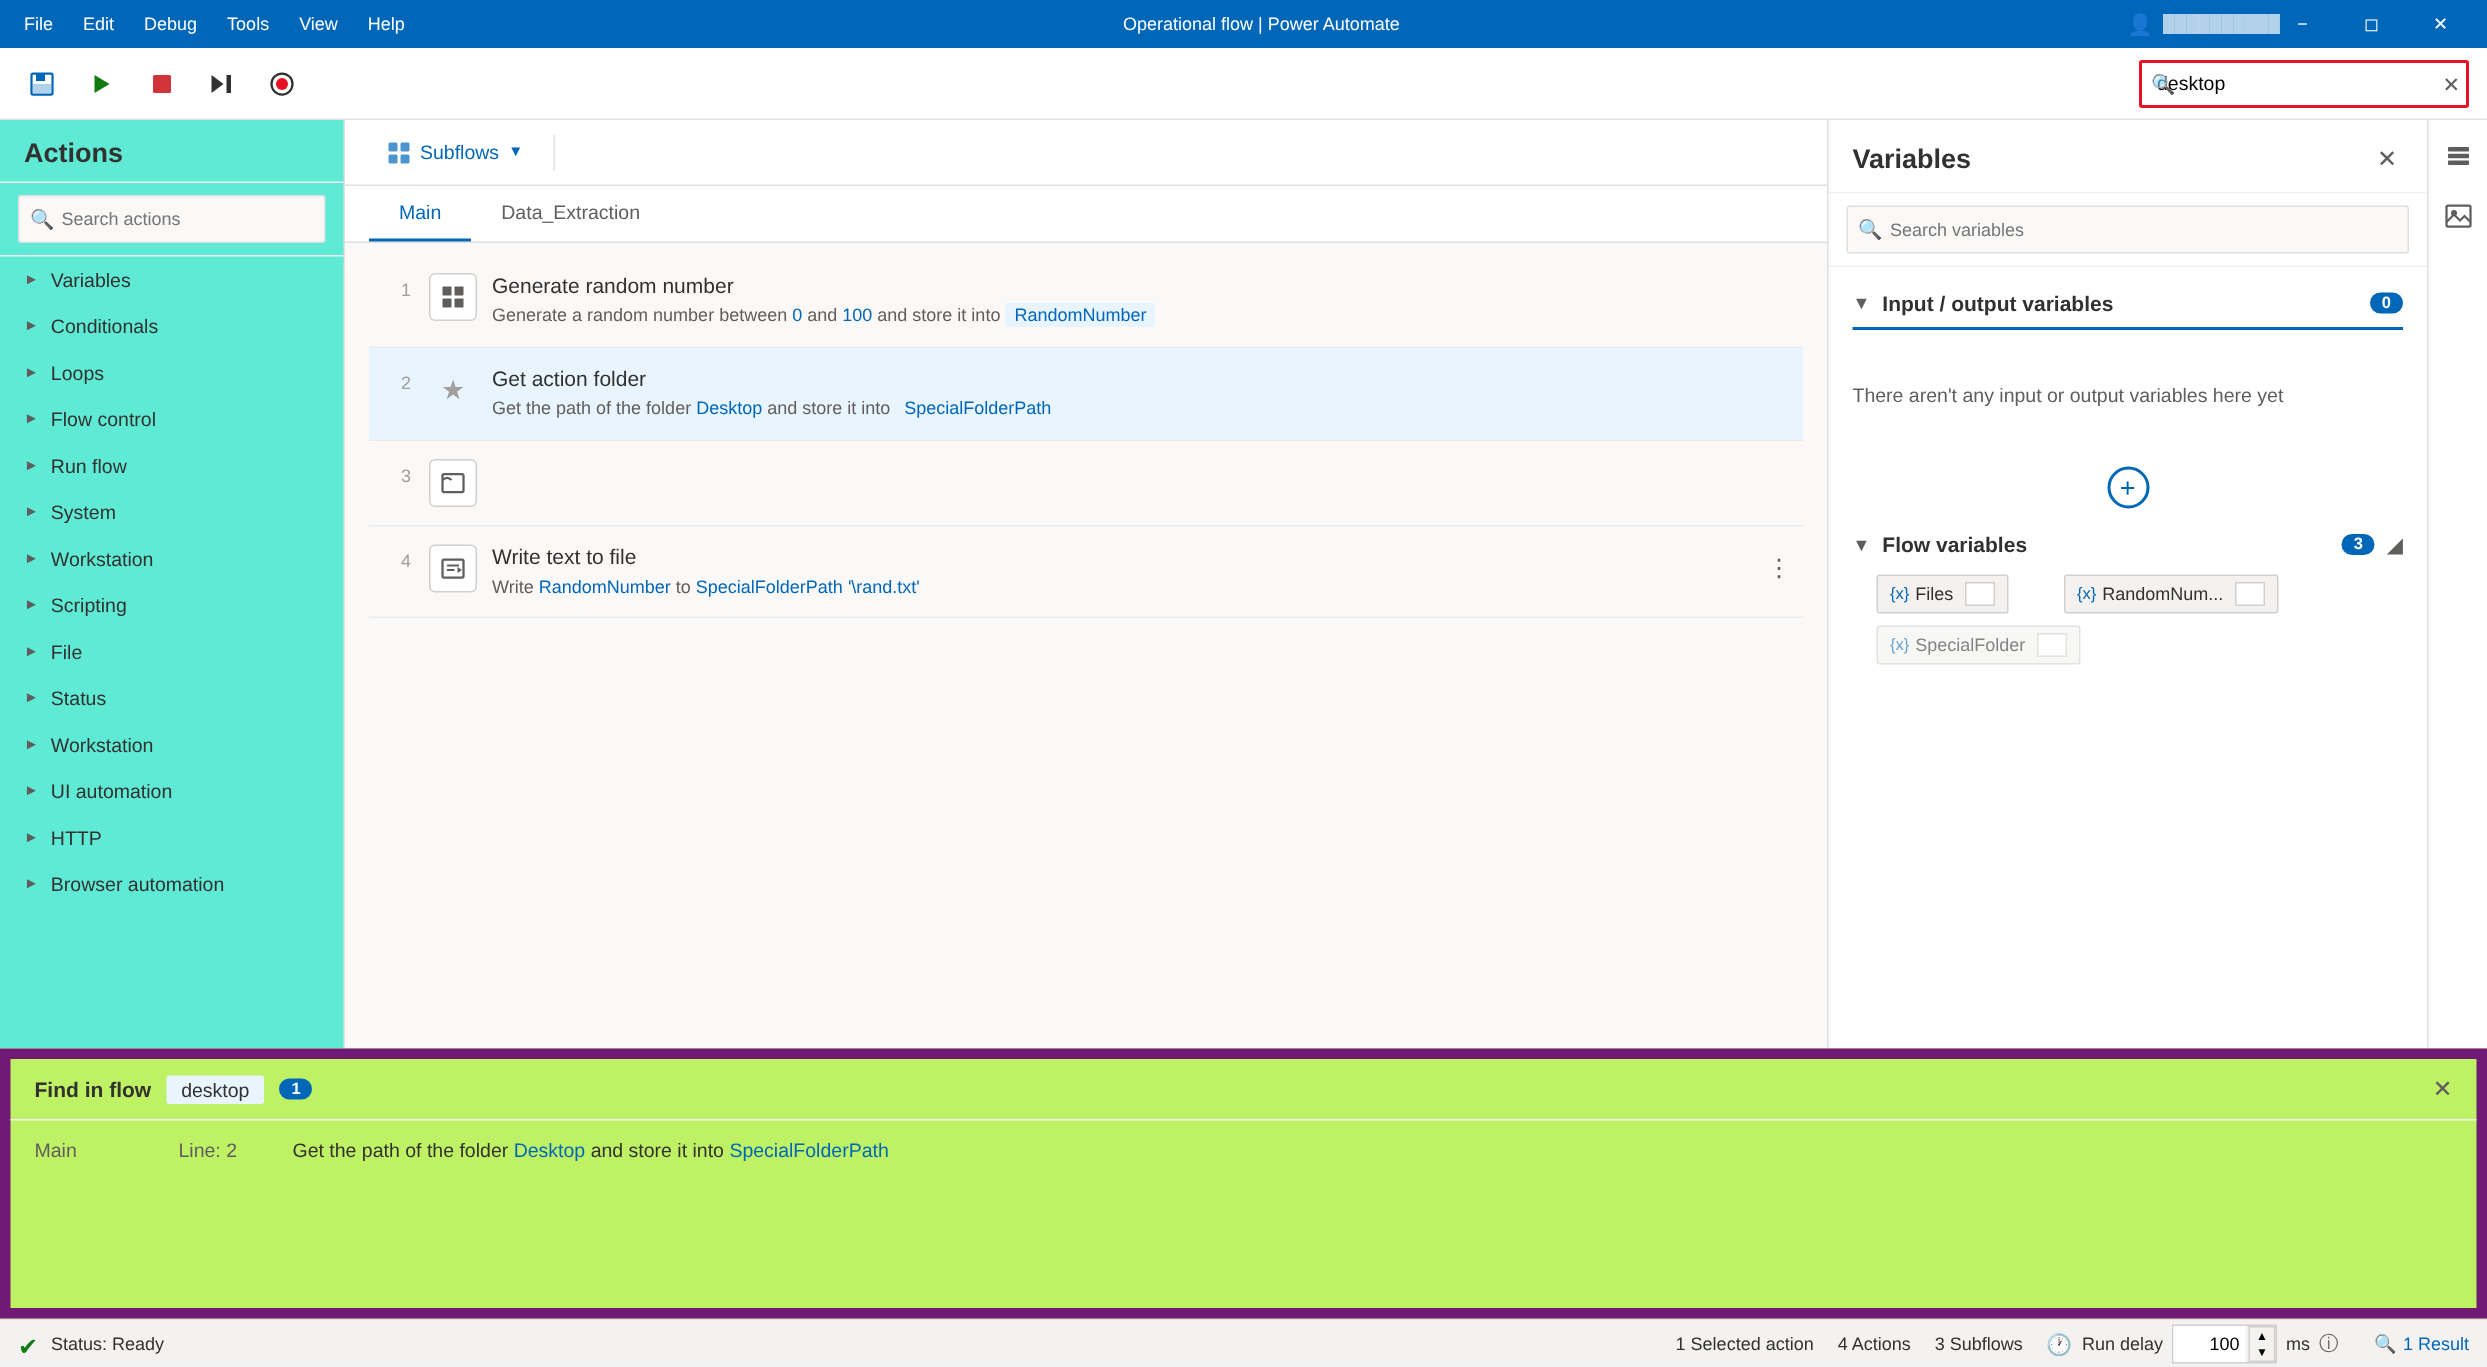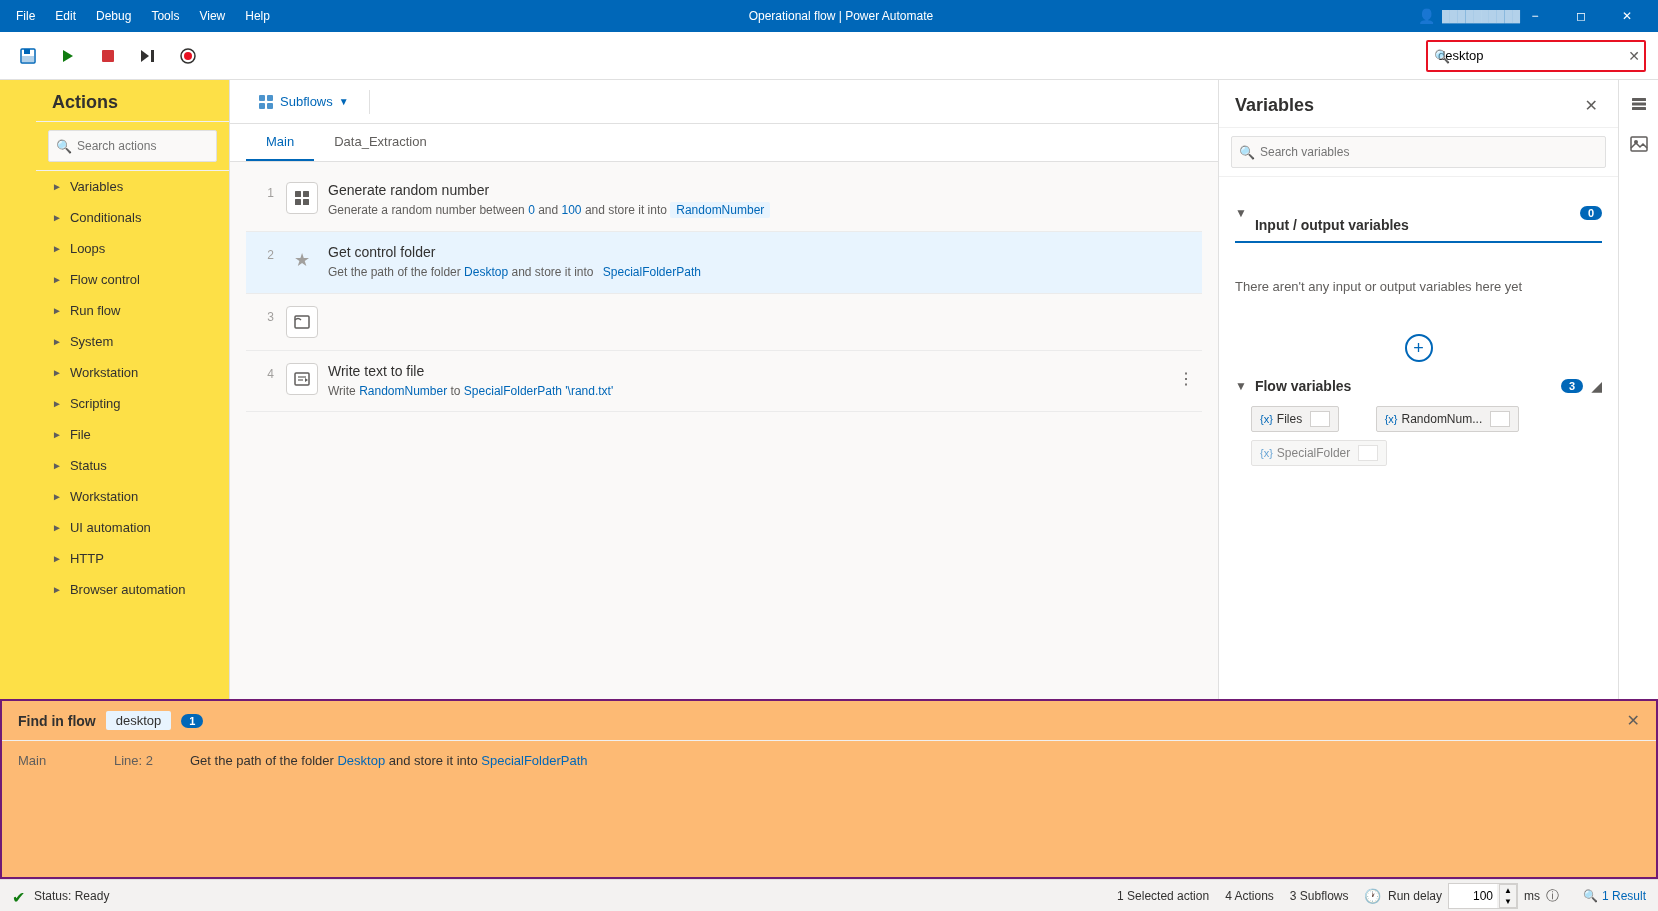--- a/index.html
+++ b/index.html
@@ -62,22 +62,22 @@
       cursor: pointer; color: #605e5c; font-size: 14px; background: none; border: none;
     }
 
     
     .panels {
       display: flex; flex: 1; overflow: hidden;
     }
 
     
     .actions-panel {
-      width: 230px; background: #fde047; border-right: 1px solid #e0e0e0;
-      display: flex; flex-direction: column; overflow: hidden; padding-left: 36px;
+      width: 230px; background: #5eead4; border-right: 1px solid #e0e0e0;
+      display: flex; flex-direction: column; overflow: hidden;
     }
     .actions-header {
       padding: 12px 16px 8px; font-size: 18px; font-weight: 600; color: #323130;
       border-bottom: 1px solid #f0f0f0;
     }
     .actions-search {
       padding: 8px 12px;
       border-bottom: 1px solid #f0f0f0;
     }
     .actions-search-input {
@@ -179,21 +179,21 @@
     .variables-search-input {
       width: 100%; height: 32px; border: 1px solid #e0e0e0; border-radius: 2px;
       padding: 0 8px 0 28px; font-size: 12px; outline: none; background: #faf9f8;
     }
     .variables-content { overflow-y: auto; flex: 1; padding: 8px 0; }
     .var-section { margin-bottom: 8px; }
     .var-section-header {
       display: flex; align-items: center; padding: 8px 16px;
       cursor: pointer; gap: 8px;
     }
-    .var-section-title { font-size: 14px; font-weight: 600; color: #323130; flex: 1; margin-top: 24px; }
+    .var-section-title { font-size: 14px; font-weight: 600; color: #323130; flex: 1; }
     .var-badge {
       background: #0067b8; color: white; border-radius: 10px;
       padding: 1px 8px; font-size: 11px; font-weight: 600;
     }
     .var-section-line { height: 2px; background: #0067b8; margin: 0 16px 4px; }
     .var-empty { padding: 32px 16px; color: #605e5c; font-size: 13px; }
     .var-add-btn {
       width: 28px; height: 28px; border-radius: 50%;
       border: 2px solid #0067b8; color: #0067b8;
       display: flex; align-items: center; justify-content: center;
@@ -223,21 +223,21 @@
       display: flex; flex-direction: column; align-items: center;
       padding-top: 8px; gap: 8px;
     }
     .sidebar-icon {
       width: 32px; height: 32px; display: flex; align-items: center; justify-content: center;
       cursor: pointer; color: #605e5c; font-size: 16px; border-radius: 3px;
     }
 
     
     .find-in-flow {
-      border: 2px solid #701a75; background: #fdba74;
+      border: 7px solid #701a75; background: #bef264;
       min-height: 180px; position: relative;
     }
     .find-header {
       display: flex; align-items: center; padding: 10px 16px;
       border-bottom: 1px solid #f0f0f0; gap: 10px;
     }
     .find-title { font-size: 14px; font-weight: 600; color: #323130; }
     .find-tag {
       background: #e8f4fe; color: #323130; padding: 2px 10px;
       border-radius: 2px; font-size: 13px;
@@ -465,21 +465,21 @@
               <div class="flow-step-desc">
                 Generate a random number between <span class="link">0</span> and <span class="link">100</span> and store it into <span class="tag">RandomNumber</span>
               </div>
             </div>
           </div>
 
           <div class="flow-step" style="background: #e8f4fe;">
             <div class="flow-step-num">2</div>
             <div class="flow-step-star">★</div>
             <div class="flow-step-content">
-              <div class="flow-step-title">Get control folder</div>
+              <div class="flow-step-title">Get action folder</div>
               <div class="flow-step-desc">
                 Get the path of the folder <span class="link">Desktop</span> and store it into <span class="tag">SpecialFolderPath</span>
               </div>
             </div>
           </div>
 
           <div class="flow-step">
             <div class="flow-step-num">3</div>
             <div class="flow-step-icon">
               <svg width="18" height="18" viewBox="0 0 18 18">

